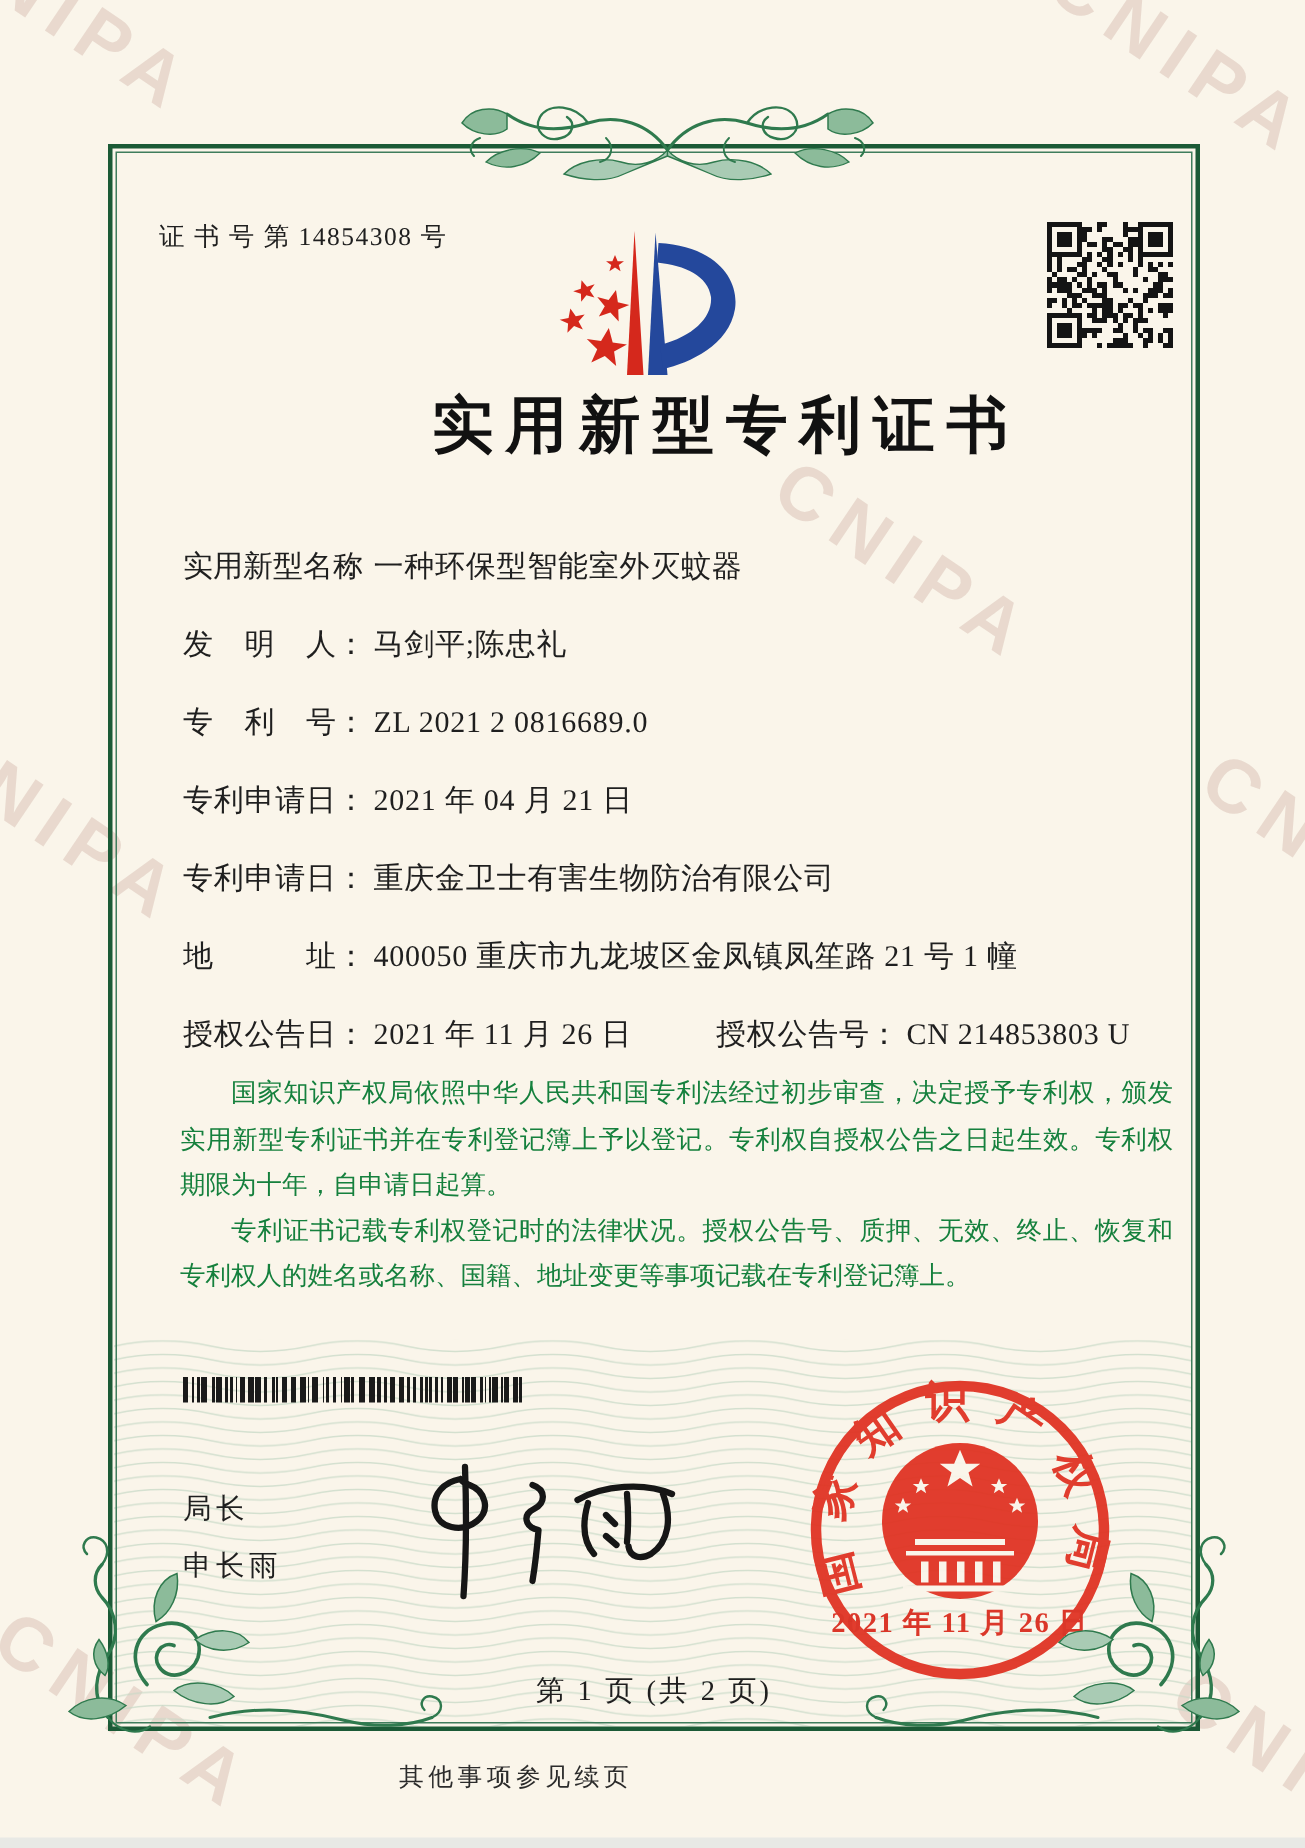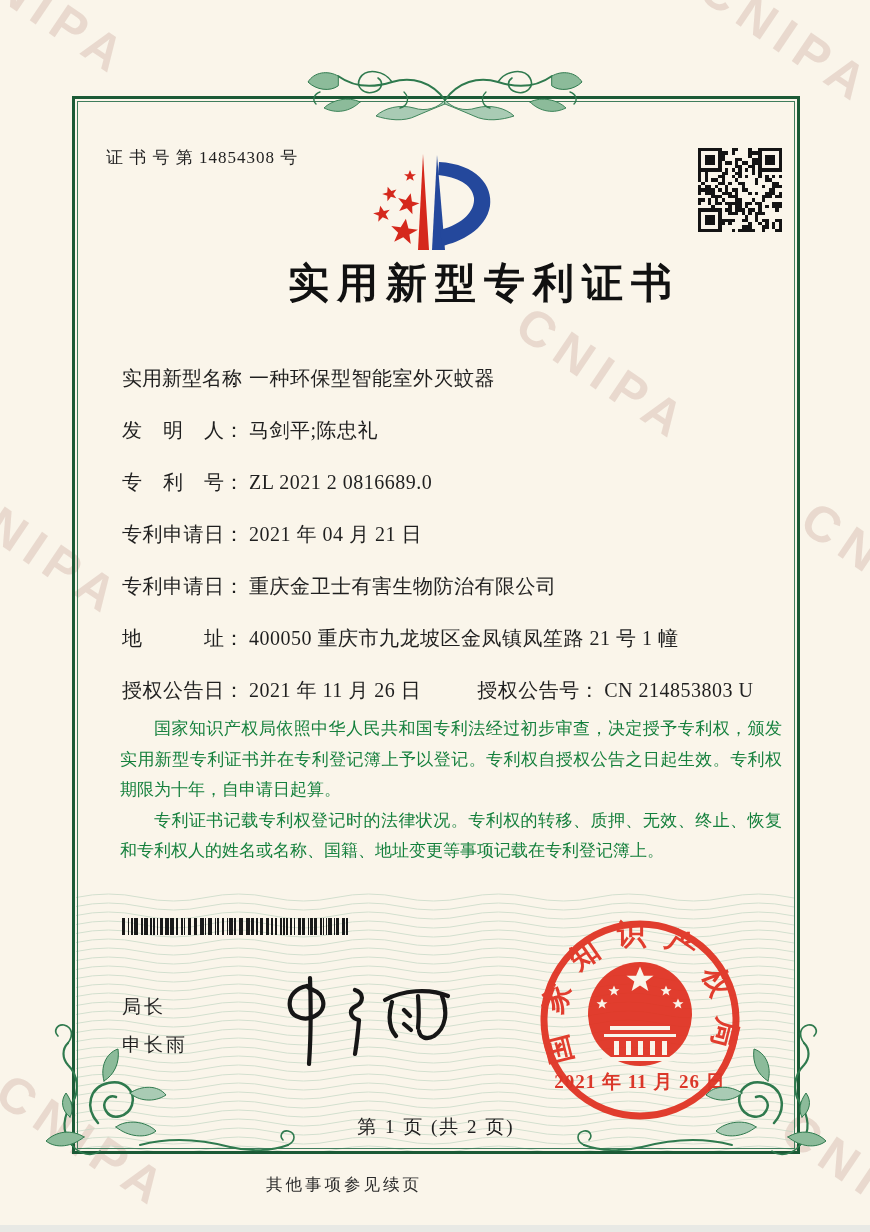--- a/index.html
+++ b/index.html
@@ -473,21 +473,21 @@
   <div class="frow">
     <span class="flabel">地址</span><span class="fcolon">：</span><span class="fvalue">400050 重庆市九龙坡区金凤镇凤笙路 21 号 1 幢</span>
   </div>
   <div class="frow">
     <span class="flabel">授权公告日</span><span class="fcolon">：</span><span class="fvalue">2021 年 11 月 26 日</span><span class="flabel pair2">授权公告号</span><span class="fcolon">：</span><span class="fvalue">CN 214853803 U</span>
   </div>
 </div>
 
 <div class="abs paras">
   <p>国家知识产权局依照中华人民共和国专利法经过初步审查，决定授予专利权，颁发实用新型专利证书并在专利登记簿上予以登记。专利权自授权公告之日起生效。专利权期限为十年，自申请日起算。</p>
-  <p>专利证书记载专利权登记时的法律状况。专利权的转移、质押、无效、终止、恢复和专利权人的姓名或名称、国籍、地址变更等事项记载在专利登记簿上。</p>
+  <p>专利证书记载专利权登记时的法律状况。授权公告号、质押、无效、终止、恢复和专利权人的姓名或名称、国籍、地址变更等事项记载在专利登记簿上。</p>
 </div>
 
 <svg class="abs barcode" id="barcode" width="226" height="17" viewBox="0 0 226 17" shape-rendering="crispEdges">
     <rect x="0" y="0" width="3" height="17" fill="#1a1a1a"></rect>
     <rect x="6" y="0" width="1" height="17" fill="#1a1a1a"></rect>
     <rect x="9" y="0" width="2" height="17" fill="#1a1a1a"></rect>
     <rect x="12" y="0" width="4" height="17" fill="#1a1a1a"></rect>
     <rect x="19" y="0" width="2" height="17" fill="#1a1a1a"></rect>
     <rect x="22" y="0" width="4" height="17" fill="#1a1a1a"></rect>
     <rect x="28" y="0" width="2" height="17" fill="#1a1a1a"></rect>

